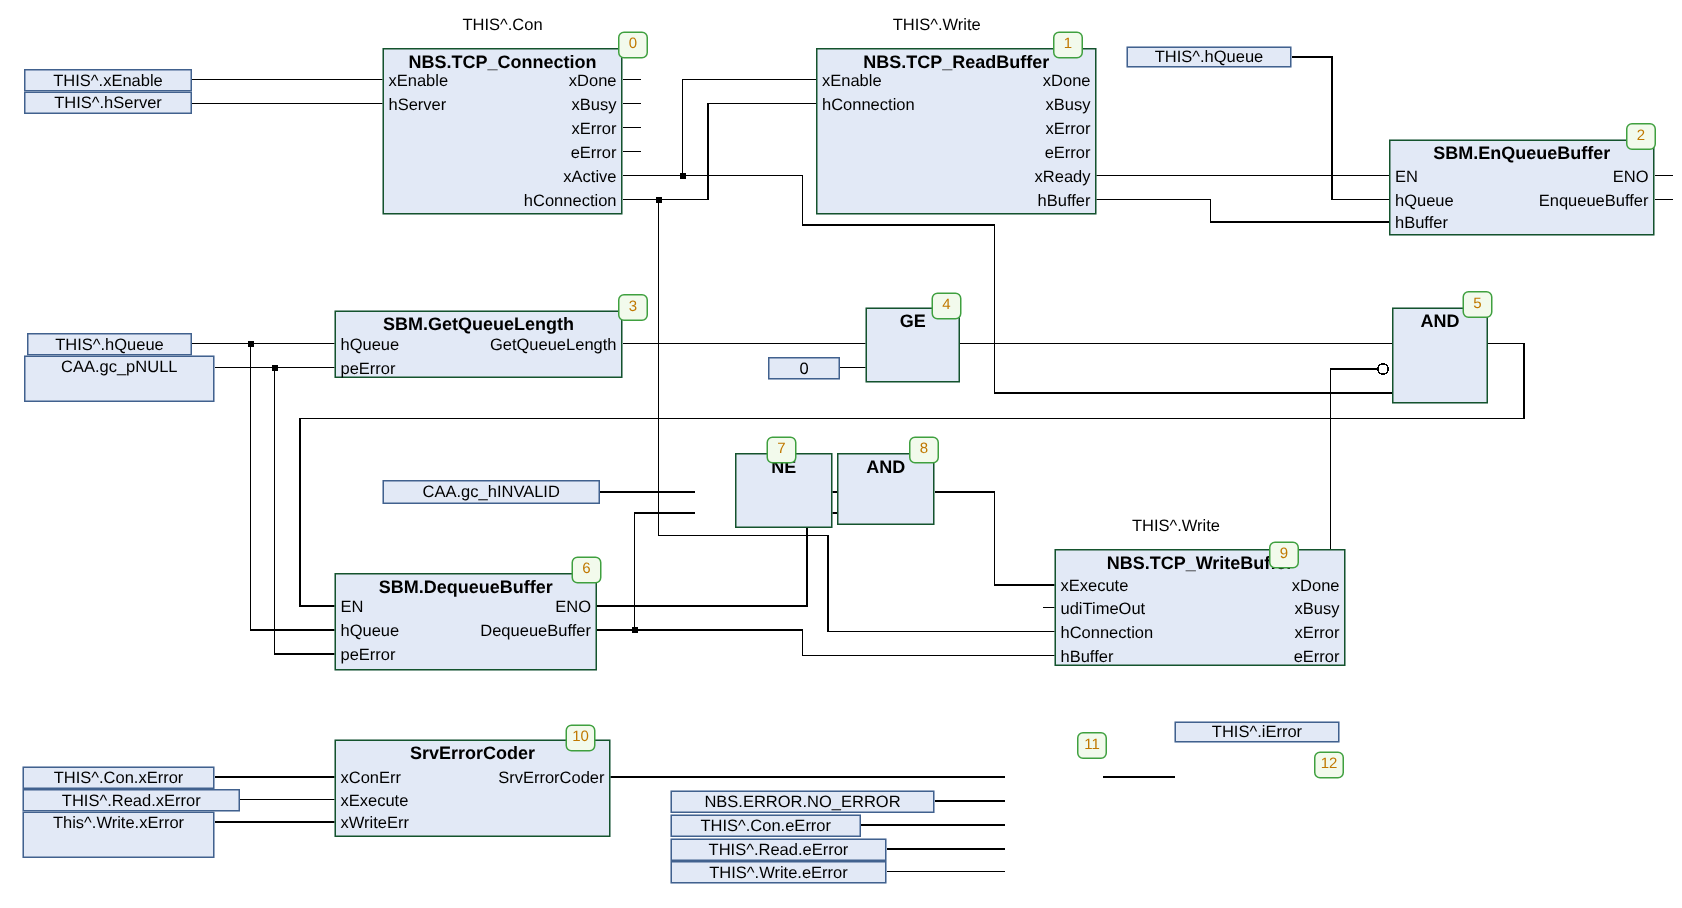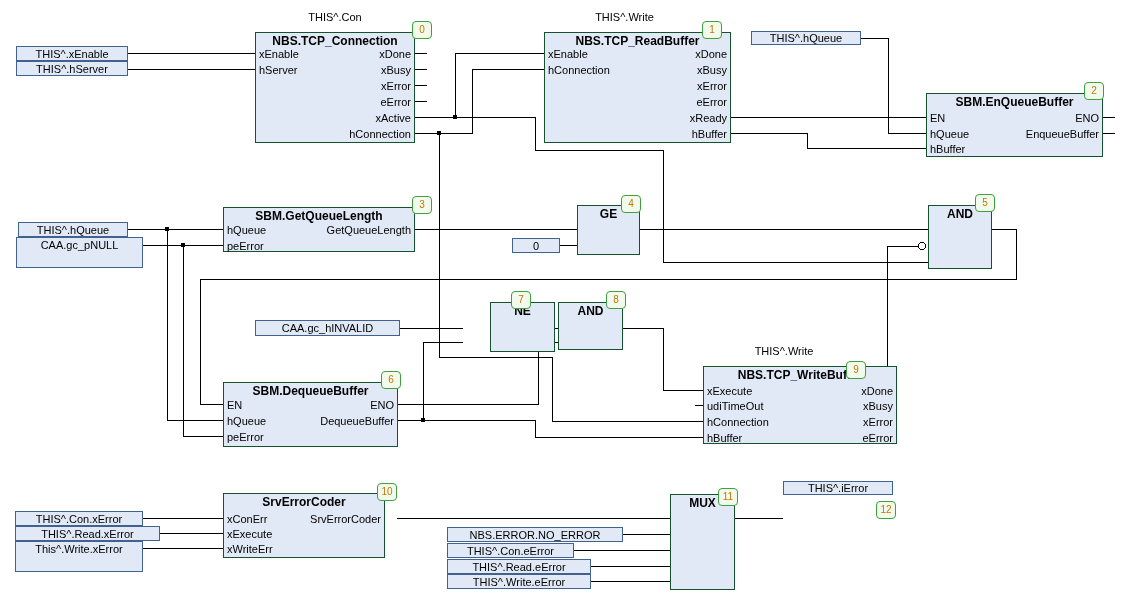--- a/index.html
+++ b/index.html
@@ -185,35 +185,32 @@
     <span class="pin out" style="top:33px">xBusy</span>
     <span class="pin out" style="top:49px">xError</span>
     <span class="pin out" style="top:65px">eError</span>
   </div>
   <div class="badge" style="left:846px;top:361px;">9</div>
 
   <div class="opbox" style="left:15px;top:511px;width:128px;height:15px;line-height:14px;">THIS^.Con.xError</div>
   <div class="opbox" style="left:15px;top:526px;width:145px;height:15px;line-height:14px;">THIS^.Read.xError</div>
   <div class="opbox" style="left:15px;top:541px;width:128px;height:31px;line-height:14px;">This^.Write.xError</div>
 
-  <div class="block" style="left:223px;top:493px;width:162px;height:65px;">
+  <div class="block" style="left:223px;top:493px;width:184px;height:65px;">
     <span class="bname">SrvErrorCoder</span>
     <span class="pin in" style="top:19px">xConErr</span>
     <span class="pin in" style="top:34px">xExecute</span>
     <span class="pin in" style="top:49px">xWriteErr</span>
     <span class="pin out" style="top:19px">SrvErrorCoder</span>
   </div>
   <div class="badge" style="left:377px;top:483px;">10</div>
 
   <div class="opbox" style="left:447px;top:527px;width:176px;height:15px;line-height:14px;">NBS.ERROR.NO_ERROR</div>
   <div class="opbox" style="left:447px;top:543px;width:127px;height:15px;line-height:14px;">THIS^.Con.eError</div>
   <div class="opbox" style="left:447px;top:559px;width:144px;height:15px;line-height:14px;">THIS^.Read.eError</div>
   <div class="opbox" style="left:447px;top:574px;width:144px;height:15px;line-height:14px;">THIS^.Write.eError</div>
 
-  <div class="block" style="left:670px;top:494px;width:65px;height:96px;">
-    <span class="bname">MUX</span>
-  </div>
   <div class="badge" style="left:718px;top:488px;">11</div>
 
   <div class="opbox" style="left:783px;top:481px;width:110px;height:14px;line-height:13px;">THIS^.iError</div>
   <div class="badge" style="left:876px;top:501px;">12</div>
 
 </div>
 
 </body></html>

